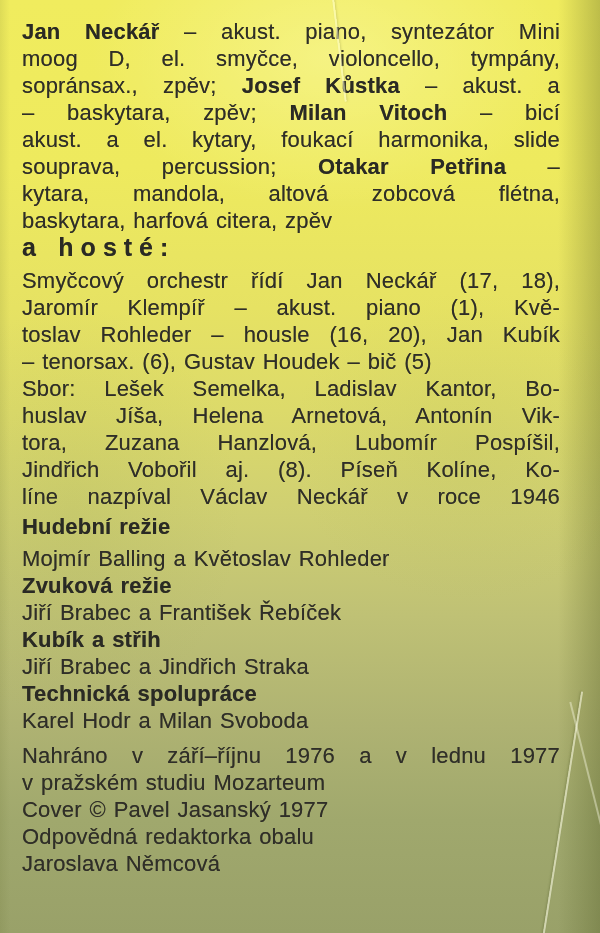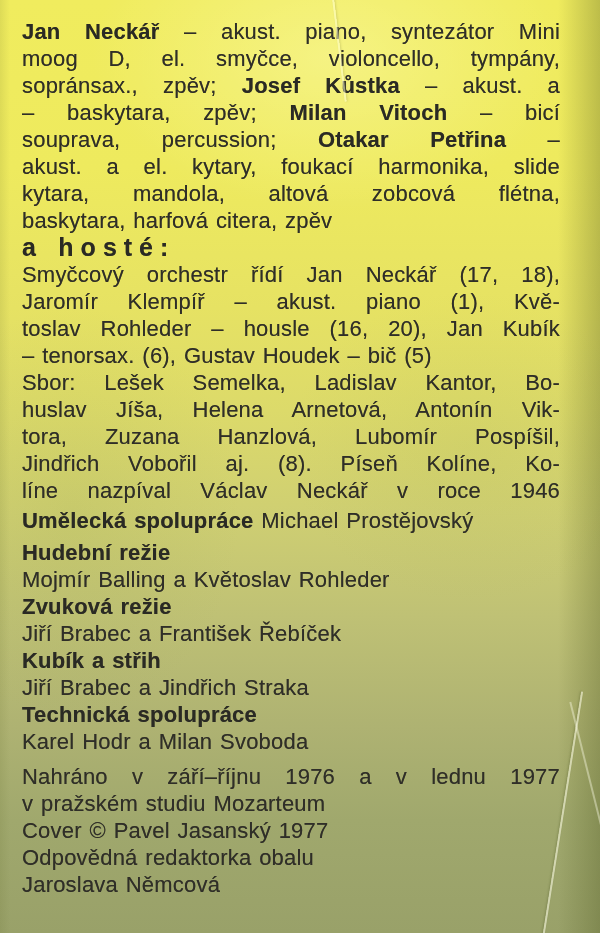--- a/index.html
+++ b/index.html
@@ -31,21 +31,21 @@
     white-space: nowrap;
     text-shadow: 0 0 0.5px rgba(45,45,35,0.55);
   }
   .line.just {
     white-space: normal;
     text-align: justify;
     text-align-last: justify;
   }
   .seg.b { font-weight: 700; color: #2a2a24; margin-top: 38px; }
   .line.spaced { letter-spacing: 7px; font-size: 25px; }
-  [data-name="guests-paragraph"]   { }
+  [data-name="guests-paragraph"]   { margin-top: 6px; }
   [data-name="credits-block"]      { margin-top: 3px; }
   [data-name="credits-block"] .line:nth-child(2) { margin-top: 5px; }
   [data-name="production-footer"]  { margin-top: 8px; }
   
   .edge-shade {
     position: absolute; top: 0; right: 0; width: 42px; height: 100%;
     background: linear-gradient(to right, rgba(80,90,30,0), rgba(75,85,28,0.22) 70%, rgba(70,80,25,0.30));
     z-index: 3; pointer-events: none;
   }
   .edge-shade-left {
@@ -77,41 +77,40 @@
 </head>
 <body>
 
 <div class="page" data-name="record-sleeve-back-cover">
   <div class="text-layer" id="text-blocks" data-name="liner-notes-text">
       <div class="block" data-name="musicians-paragraph">
         <div class="line just" data-name="text-line"><span class="seg b" data-name="bold-text-segment">Jan Neckář</span><span class="seg" data-name="text-segment"> – akust. piano, syntezátor Mini</span></div>
         <div class="line just" data-name="text-line"><span class="seg" data-name="text-segment">moog D, el. smyčce, violoncello, tympány,</span></div>
         <div class="line just" data-name="text-line"><span class="seg" data-name="text-segment">sopránsax., zpěv; </span><span class="seg b" data-name="bold-text-segment">Josef Kůstka</span><span class="seg" data-name="text-segment"> – akust. a</span></div>
         <div class="line just" data-name="text-line"><span class="seg" data-name="text-segment">– baskytara, zpěv; </span><span class="seg b" data-name="bold-text-segment">Milan Vitoch</span><span class="seg" data-name="text-segment"> – bicí</span></div>
+        <div class="line just" data-name="text-line"><span class="seg" data-name="text-segment">akust. a el. kytary, foukací harmonika, slide</span></div>
         <div class="line just" data-name="text-line"><span class="seg" data-name="text-segment">souprava, percussion; </span><span class="seg b" data-name="bold-text-segment">Otakar Petřina</span><span class="seg" data-name="text-segment"> –</span></div>
-        <div class="line just" data-name="text-line"><span class="seg" data-name="text-segment">akust. a el. kytary, foukací harmonika, slide</span></div>
         <div class="line just" data-name="text-line"><span class="seg" data-name="text-segment">kytara, mandola, altová zobcová flétna,</span></div>
         <div class="line" data-name="text-line"><span class="seg" data-name="text-segment">baskytara, harfová citera, zpěv</span></div>
       </div>
       <div class="block" data-name="guests-heading">
         <div class="line spaced" data-name="text-line"><span class="seg b" data-name="bold-text-segment">a hosté:</span></div>
       </div>
       <div class="block" data-name="guests-paragraph">
         <div class="line just" data-name="text-line"><span class="seg" data-name="text-segment">Smyčcový orchestr řídí Jan Neckář (17, 18),</span></div>
         <div class="line just" data-name="text-line"><span class="seg" data-name="text-segment">Jaromír Klempíř – akust. piano (1), Kvě-</span></div>
         <div class="line just" data-name="text-line"><span class="seg" data-name="text-segment">toslav Rohleder – housle (16, 20), Jan Kubík</span></div>
         <div class="line" data-name="text-line"><span class="seg" data-name="text-segment">– tenorsax. (6), Gustav Houdek – bič (5)</span></div>
         <div class="line just" data-name="text-line"><span class="seg" data-name="text-segment">Sbor: Lešek Semelka, Ladislav Kantor, Bo-</span></div>
         <div class="line just" data-name="text-line"><span class="seg" data-name="text-segment">huslav Jíša, Helena Arnetová, Antonín Vik-</span></div>
         <div class="line just" data-name="text-line"><span class="seg" data-name="text-segment">tora, Zuzana Hanzlová, Lubomír Pospíšil,</span></div>
         <div class="line just" data-name="text-line"><span class="seg" data-name="text-segment">Jindřich Vobořil aj. (8). Píseň Kolíne, Ko-</span></div>
         <div class="line just" data-name="text-line"><span class="seg" data-name="text-segment">líne nazpíval Václav Neckář v roce 1946</span></div>
       </div>
       <div class="block" data-name="credits-block">
-        <div class="line" data-name="text-line"><span class="seg b" data-name="bold-text-segment">Umělecká spolupráce</span><span class="seg" data-name="text-segment"> Michael Prostějovský</span></div>
         <div class="line" data-name="text-line"><span class="seg b" data-name="bold-text-segment">Hudební režie</span></div>
         <div class="line" data-name="text-line"><span class="seg" data-name="text-segment">Mojmír Balling a Květoslav Rohleder</span></div>
         <div class="line" data-name="text-line"><span class="seg b" data-name="bold-text-segment">Zvuková režie</span></div>
         <div class="line" data-name="text-line"><span class="seg" data-name="text-segment">Jiří Brabec a František Řebíček</span></div>
         <div class="line" data-name="text-line"><span class="seg b" data-name="bold-text-segment">Kubík a střih</span></div>
         <div class="line" data-name="text-line"><span class="seg" data-name="text-segment">Jiří Brabec a Jindřich Straka</span></div>
         <div class="line" data-name="text-line"><span class="seg b" data-name="bold-text-segment">Technická spolupráce</span></div>
         <div class="line" data-name="text-line"><span class="seg" data-name="text-segment">Karel Hodr a Milan Svoboda</span></div>
       </div>
       <div class="block" data-name="production-footer">

